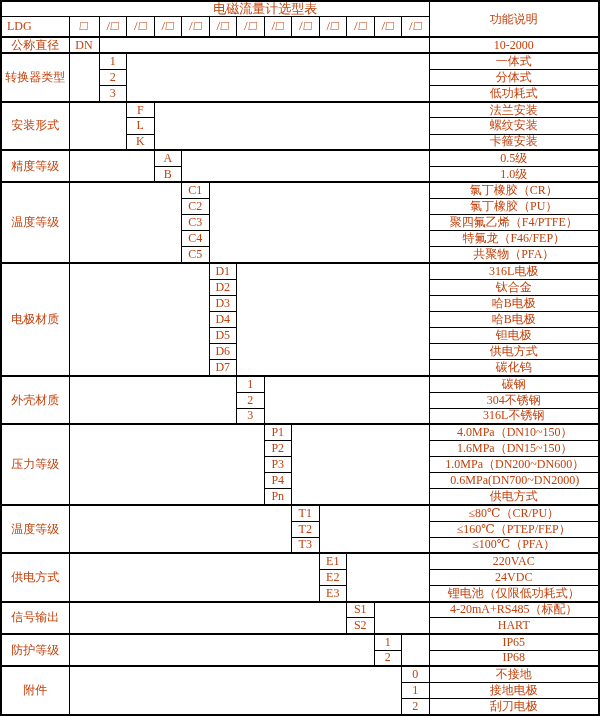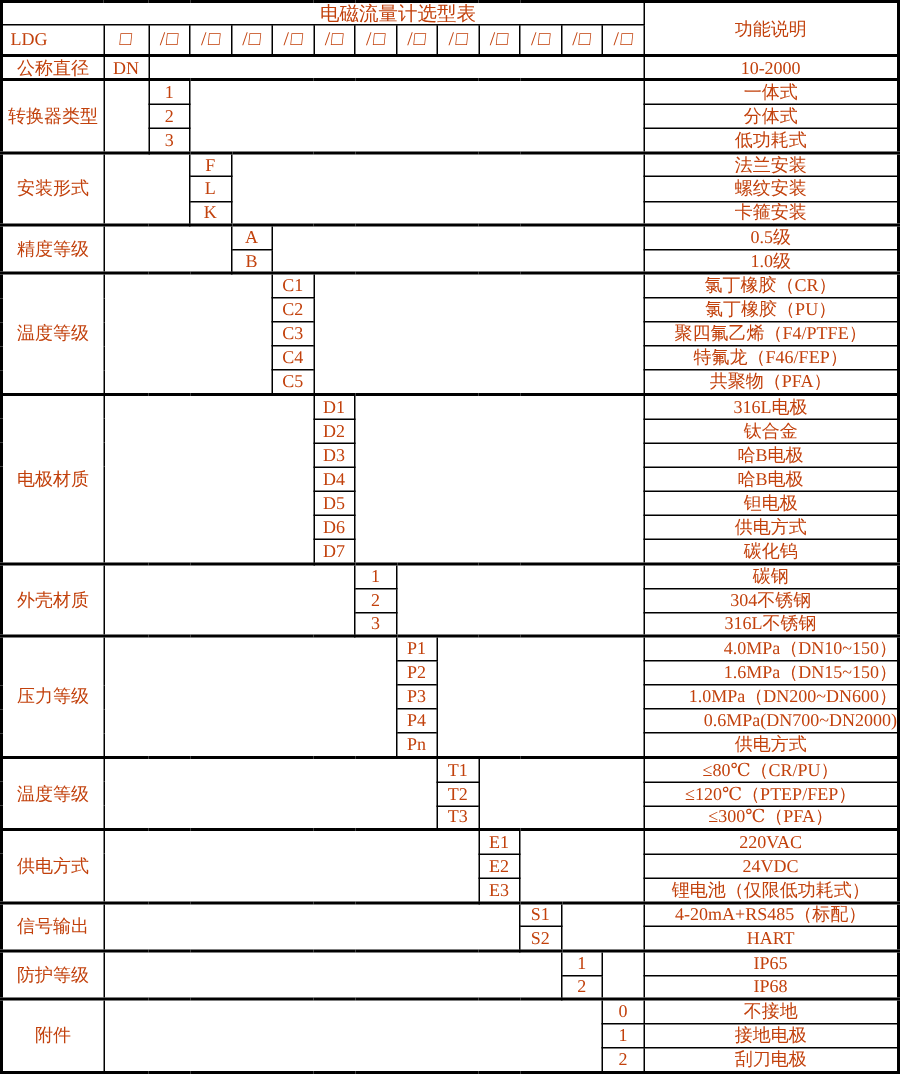--- a/index.html
+++ b/index.html
@@ -22,21 +22,21 @@
   tr{height:16px;}
   tr.hrow{height:15px;}
   tr.ldgrow{height:21px;}
   .sec-start td{border-top:2px solid #000;}
   .title{font-size:13px;text-indent:100px;}
   .fhead{font-size:12px;}
   .ldg{text-align:left;padding-left:5px;}
   .label{}
   .code{}
   .desc{}
-  .desc.left{text-align:right;padding-left:2px;}
+  .desc.left{text-align:center;padding-left:2px;}
   .slot{}
   .sq{display:inline-block;transform:skewX(-6deg);font-size:13px;}
   .slash{display:inline-block;font-size:13px;margin-right:1px;}
 </style>
 </head>
 <body>
 
 <div class="page">
   <table>
     <colgroup>
@@ -209,25 +209,25 @@
         </tr>
         <tr class="sec-start">
           <td class="label" rowspan="3">温度等级</td>
           <td class="filler" rowspan="3" colspan="8"></td>
           <td class="code">T1</td>
           <td class="filler" rowspan="3" colspan="4"></td>
           <td class="desc">≤80℃（CR/PU）</td>
         </tr>
         <tr>
           <td class="code">T2</td>
-          <td class="desc">≤120℃（PTEP/FEP）</td>
+          <td class="desc">≤160℃（PTEP/FEP）</td>
         </tr>
         <tr>
           <td class="code">T3</td>
-          <td class="desc">≤300℃（PFA）</td>
+          <td class="desc">≤100℃（PFA）</td>
         </tr>
         <tr class="sec-start">
           <td class="label" rowspan="3">供电方式</td>
           <td class="filler" rowspan="3" colspan="9"></td>
           <td class="code">E1</td>
           <td class="filler" rowspan="3" colspan="3"></td>
           <td class="desc">220VAC</td>
         </tr>
         <tr>
           <td class="code">E2</td>

